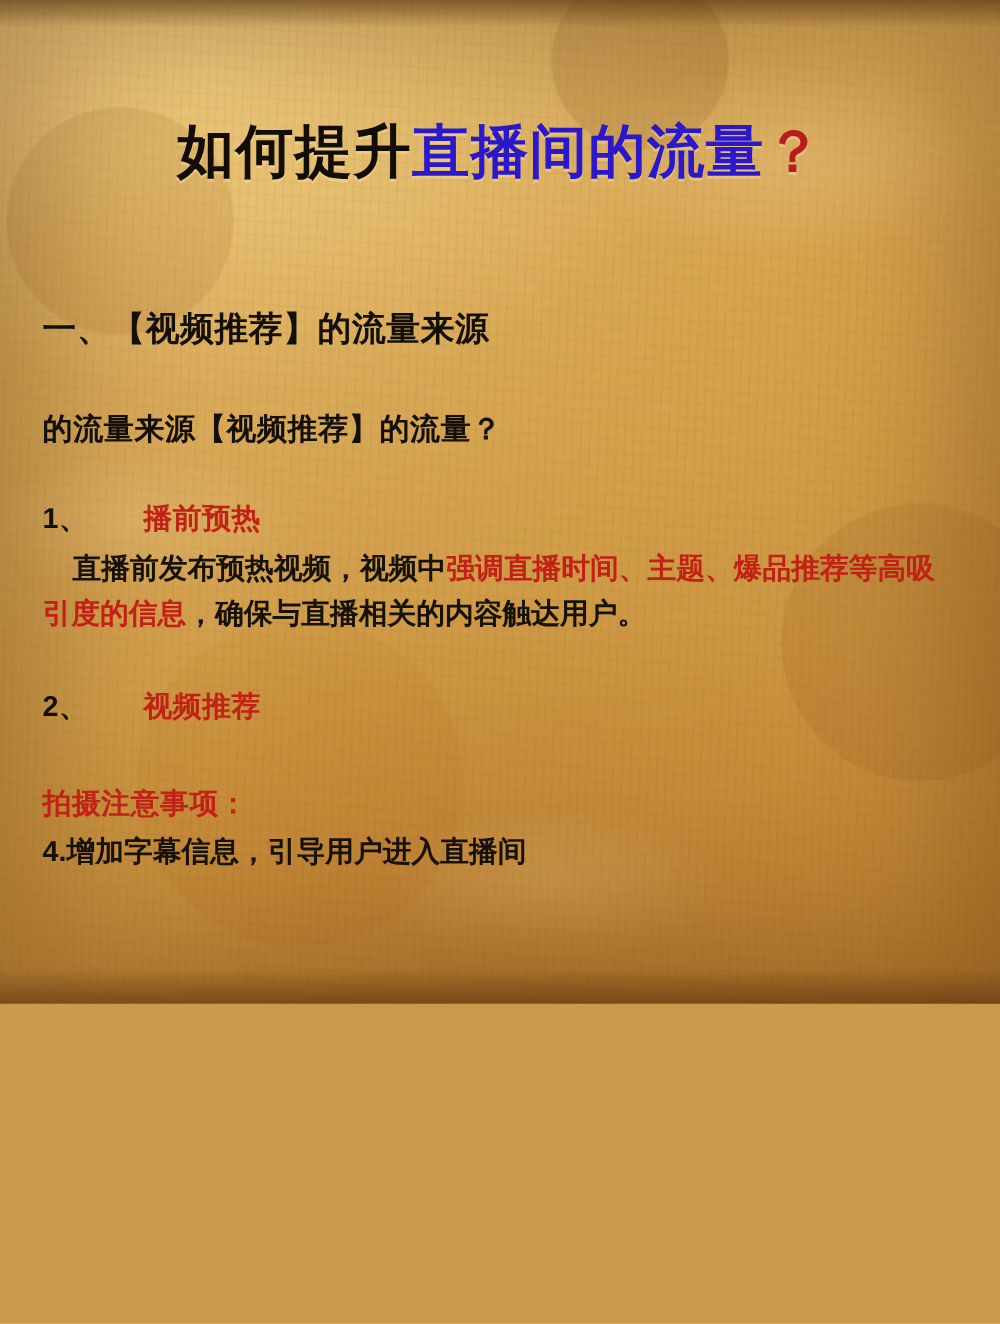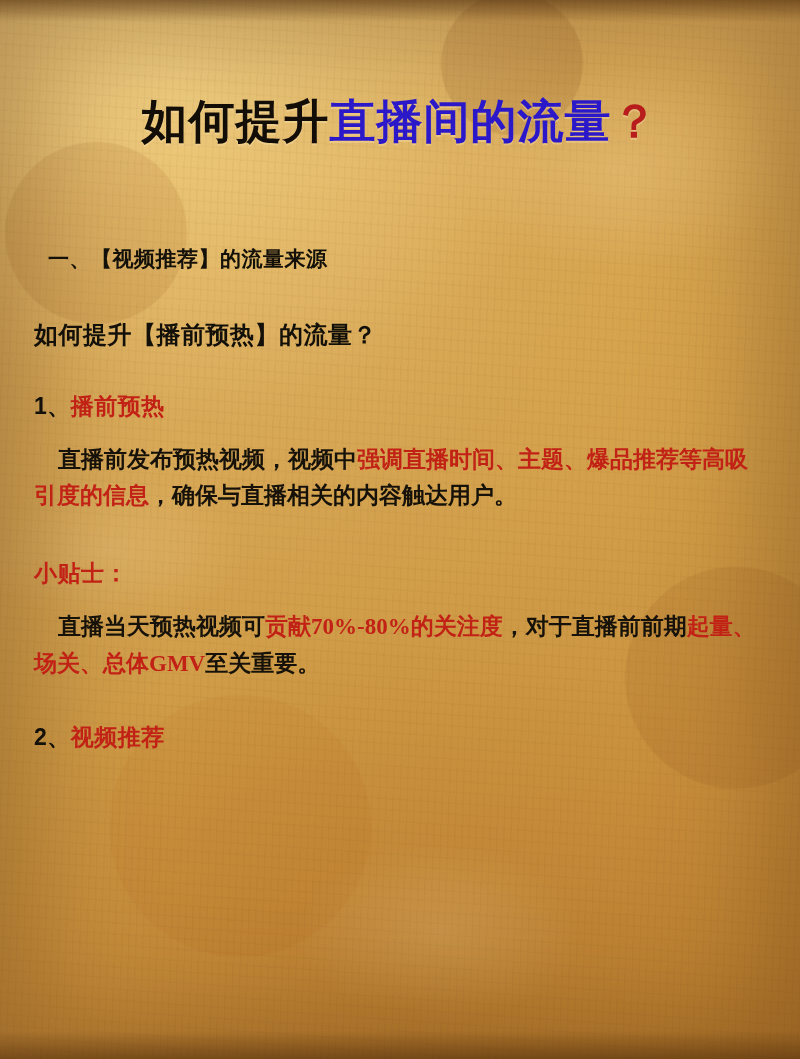--- a/index.html
+++ b/index.html
@@ -9,21 +9,21 @@
   body {
     width: 800px;
     height: 1059px;
     overflow: hidden;
     font-family: "Liberation Serif", "DejaVu Serif", serif;
     background: #c89a4a;
   }
   .page {
     position: relative;
     width: 800px;
-    height: 1059px;
+    height: 803px;
     box-sizing: border-box;
     overflow: hidden;
     background:
       radial-gradient(ellipse 70% 45% at 22% 8%, rgba(255,228,150,0.55), rgba(255,228,150,0) 70%),
       radial-gradient(ellipse 60% 40% at 85% 30%, rgba(214,160,70,0.55), rgba(214,160,70,0) 70%),
       radial-gradient(ellipse 80% 50% at 50% 95%, rgba(180,120,45,0.55), rgba(180,120,45,0) 70%),
       linear-gradient(160deg, #e8c278 0%, #dcae5e 18%, #d8a957 38%, #cf9b46 58%, #c98f3c 78%, #b87d2e 100%);
   }
   
   .tex {
@@ -88,23 +88,23 @@
   }
   .title .hl {
     color: #2b19c9;
   }
   .title .hl2 {
     color: #b81c1c;
   }
   h2.section {
     font-family: "Liberation Sans", "DejaVu Sans", sans-serif;
     font-weight: 800;
-    font-size: 21px;
+    font-size: 27px;
     color: #121008;
-    margin: 98px 0 0 28px;
+    margin: 98px 0 0 14px;
     letter-spacing: .5px;
   }
   h3.sub {
     font-family: "Liberation Sans", "DejaVu Sans", sans-serif;
     font-weight: 800;
     font-size: 24px;
     color: #131009;
     margin: 46px 0 0 14px;
     letter-spacing: .5px;
   }
@@ -114,28 +114,29 @@
   .blk-head {
     font-family: "Liberation Sans", "DejaVu Sans", sans-serif;
     font-weight: 800;
     font-size: 23px;
     color: #131009;
     margin-left: 14px;
     letter-spacing: .5px;
   }
   .blk-head .red {
     color: #c22116;
+    margin-left: 44px;
   }
   .para {
-    font-family: Liberation Serif, serif;
+    font-family: Liberation Mono, monospace;
     font-weight: 700;
     font-size: 23px;
     line-height: 1.58;
     color: #16120a;
-    margin: 20px 12px 0 14px;
+    margin: 8px 12px 0 14px;
     text-indent: 2px;
   }
   .para.indent {
     text-indent: 24px;
   }
   .red {
     color: #c22116;
   }
   .tip-head {
     font-family: "Liberation Sans", "DejaVu Sans", sans-serif;
@@ -171,33 +172,31 @@
   <div class="edge-top"></div>
   <div class="edge-bottom"></div>
   <div class="vignette"></div>
 
   <div class="content">
 
     <h1 class="title"><span>如何提升</span><span class="hl">直播间的流量</span><span class="hl2">？</span></h1>
 
     <h2 class="section">一、【视频推荐】的流量来源</h2>
 
-    <h3 class="sub">如何提升【播前预热】的流量？</h3>
+    <h3 class="sub">的流量来源【视频推荐】的流量？</h3>
 
     <div class="blk">
       <div class="blk-head"><span>1、</span><span class="red">播前预热</span></div>
       <p class="para indent"><span>直播前发布预热视频，视频中</span><span class="red">强调直播时间、主题、爆品推荐等高吸引度的信息</span><span>，确保与直播相关的内容触达用户。</span></p>
     </div>
 
-    <div class="blk">
-      <div class="tip-head">小贴士：</div>
-      <p class="para indent"><span>直播当天预热视频可</span><span class="red">贡献70%-80%的关注度</span><span>，对于直播前前期</span><span class="red">起量、场关、总体GMV</span><span>至关重要。</span></p>
-    </div>
 
     <div class="blk">
       <div class="blk-head"><span>2、</span><span class="red">视频推荐</span></div>
     </div>
 
     <div class="blk">
+      <div class="notes-head">拍摄注意事项：</div>
+      <div class="note-item">4.增加字幕信息，引导用户进入直播间</div>
     </div>
 
   </div>
 </div>
 
 </body></html>

